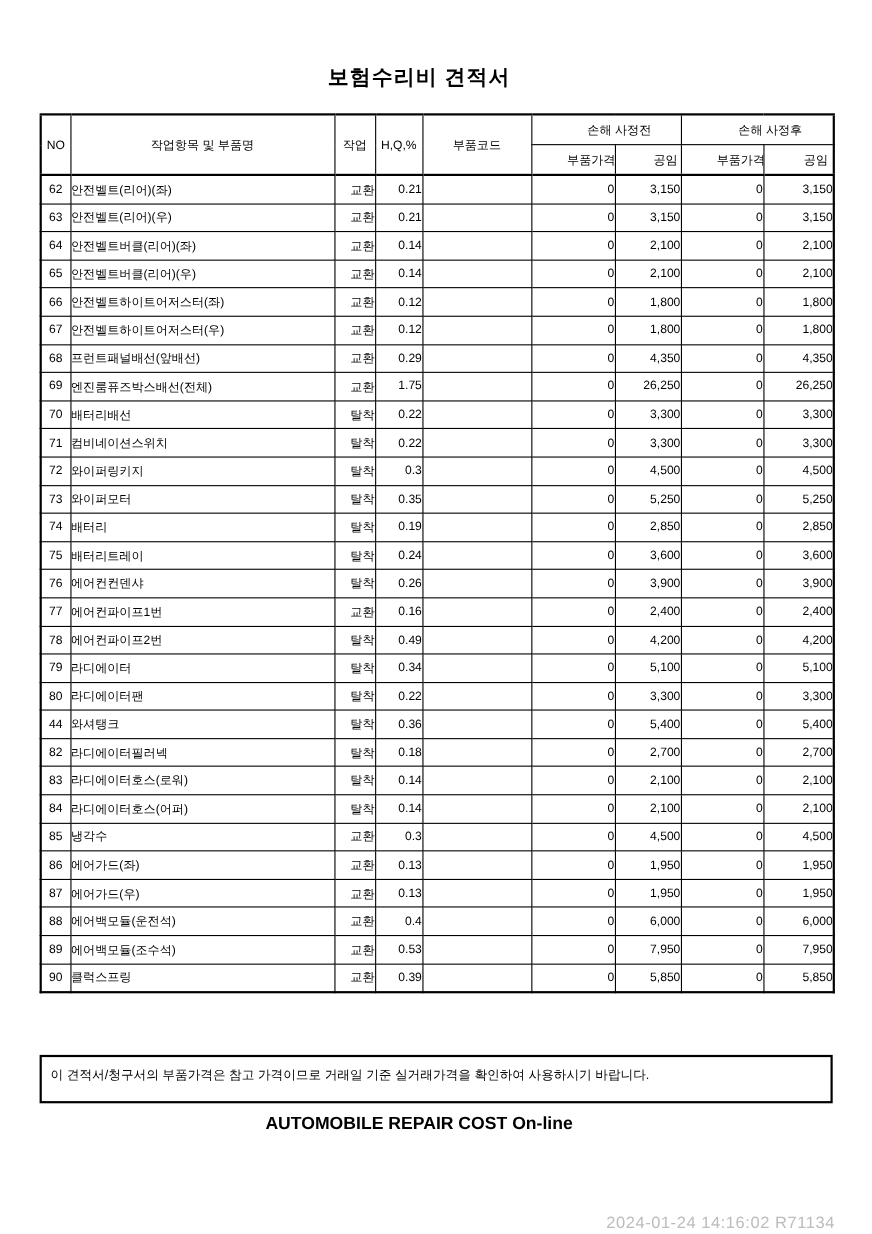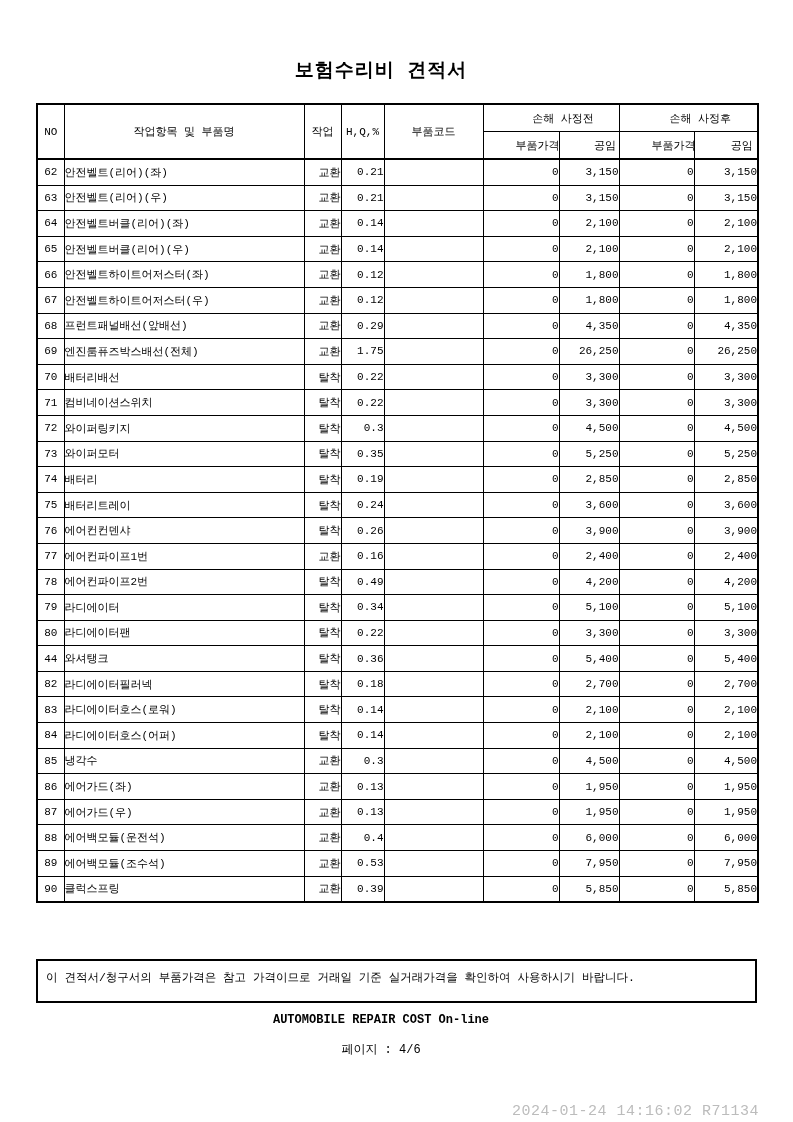--- a/index.html
+++ b/index.html
@@ -1,20 +1,20 @@
 <!DOCTYPE html>
 <html><head>
 <meta charset="utf-8">
 <style>
   html, body { margin:0; padding:0; background:#fff; }
   .page {
     position:relative;
     width:762px; height:1122px;
     background:#ffffff;
-    font-family:Liberation Mono, monospace;
+    font-family:Liberation Sans, sans-serif;
     color:#000;
     overflow:hidden;
   }
   .title {
     position:absolute; top:57px; left:0; width:100%;
     text-align:center; font-size:19px; font-weight:bold; letter-spacing:1px;
   }
   table.estimate {
     position:absolute; left:36px; top:103px; width:721px;
     border-collapse:collapse; table-layout:fixed;
@@ -46,21 +46,21 @@
   td.c-num { text-align:right; padding-right:6px; }
   .notice {
     position:absolute; left:36px; top:959px;
     width:705px; height:31px;
     border:2px solid #000;
     padding:9px 4px 0 8px;
     font-size:11.5px;
   }
   .brand {
     position:absolute; top:1013px; left:0; width:100%;
-    text-align:center; font-weight:bold; font-size:12px;
+    text-align:center; font-weight:bold; font-size:16px;
   }
   .pageno {
     position:absolute; top:1041px; left:0; width:100%;
     text-align:center; font-size:12px;
   }
   .watermark {
     position:absolute; top:1103px; right:3px;
     font-size:15px; color:#bcbcbc; letter-spacing:0.5px;
   }
 </style>
@@ -450,16 +450,15 @@
           <td class="c-num">5,850</td>
         </tr>
       </tbody>
   </table>
 
   <div class="notice">
     <span>이 견적서/청구서의 부품가격은 참고 가격이므로 거래일 기준 실거래가격을 확인하여 사용하시기 바랍니다.</span>
   </div>
 
   <div class="brand">AUTOMOBILE REPAIR COST On-line</div>
-  <div class="pageno">페이지 : 4/6</div>
   <div class="watermark">2024-01-24 14:16:02 R71134</div>
 
 </div>
 
 </body></html>

